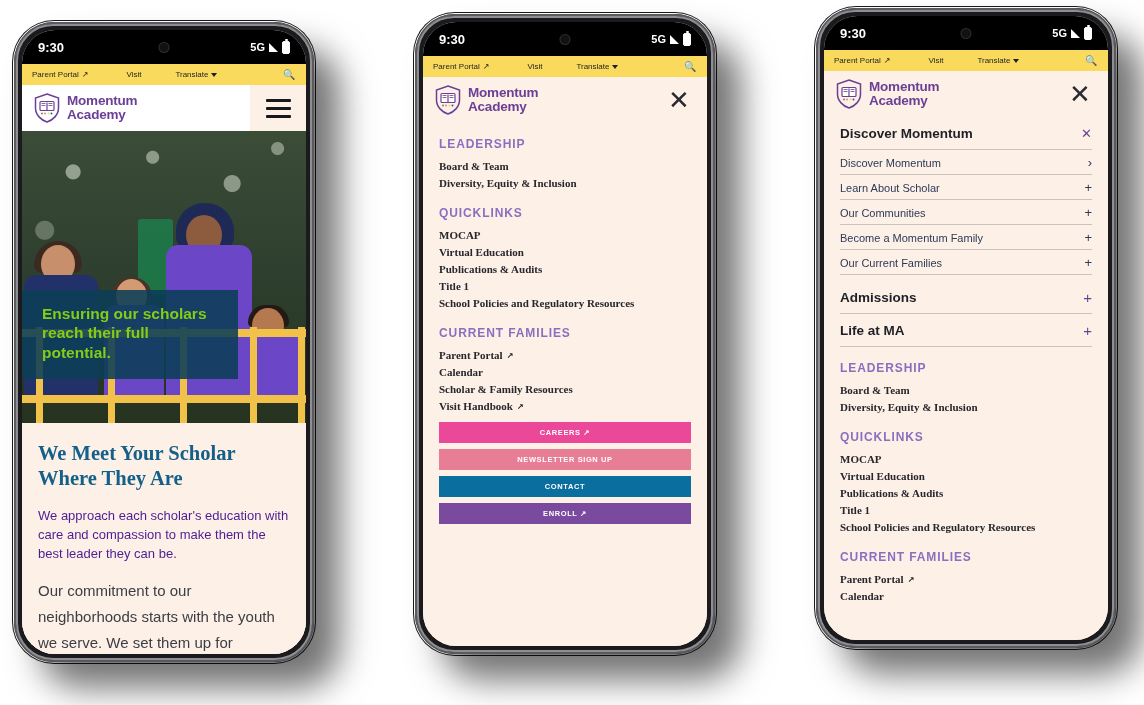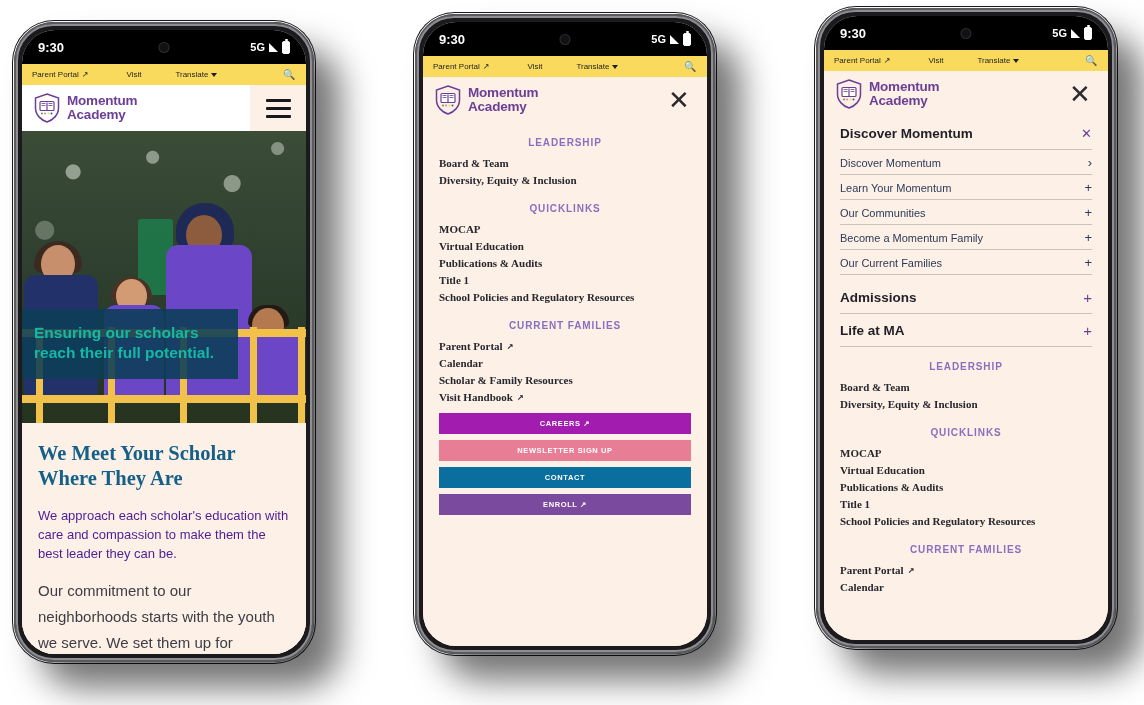--- a/index.html
+++ b/index.html
@@ -142,32 +142,32 @@
   .kid-d { left: 214px; width: 70px; }
   .kid-d .head { position:absolute; bottom: 58px; left: 16px; width: 32px; height: 35px; background:#b5794f; }
   .kid-d .hair { position:absolute; bottom: 74px; left: 12px; width: 41px; height: 22px; background:#241a14; border-radius: 20px 20px 5px 5px; }
   .kid-d .body-sh { position:absolute; bottom: 0; left: 2px; width: 66px; height: 68px; background:#6b46c6; }
   .rail-h { position:absolute; left:0; right:0; height:8px; background:#f2c14a; }
   .rail-h.r1 { bottom: 86px; }
   .rail-h.r2 { bottom: 20px; }
   .rail-v { position:absolute; width:7px; background:#f2c14a; bottom: 0; height: 96px; }
   .hero-caption {
     position: absolute; left: 0; bottom: 44px;
-    width: 216px; padding: 14px 12px 16px;
+    width: 216px; padding: 14px 20px 16px;
     background: rgba(11,62,87,.88);
-    color: #14b8a6; font-weight: bold; font-size: 15.5px; line-height: 1.28;
+    color: #84cc16; font-weight: bold; font-size: 15.5px; line-height: 1.28;
   }
   .p1-section { padding: 18px 16px 0; background: #fdf0e6; }
   .p1-h2 { font-family: "Liberation Serif", serif; font-size: 20.5px; line-height: 1.2; color: #146089; font-weight: bold; }
   .p1-lead { margin-top: 17px; font-size: 13px; line-height: 1.46; color: #4c1d95; }
   .p1-copy { margin-top: 14px; font-size: 15px; line-height: 1.72; color: #3c3d45; }
 
   
   .menu-body { flex: 1 1 auto; overflow: hidden; background: #fdf0e6; padding: 0 16px; }
-  .grp-label { font-size: 10px; letter-spacing: .9px; color: #8a6fc0; margin: 14px 0 7px; font-weight: bold; text-align: center; }
+  .grp-label { font-size: 12px; letter-spacing: .9px; color: #8a6fc0; margin: 14px 0 7px; font-weight: bold; }
   .m-link { font-size: 11px; font-weight: bold; color: #27272e; line-height: 1.55; display: flex; align-items: center; gap: 4px; font-family: Liberation Serif, serif; }
   .m-link .ext { font-size: 8px; }
 
   .cta { margin-top: 6px; }
   .cta-btn {
     display: block; width: 100%; margin-bottom: 6px;
     padding: 6px 0; text-align: center;
     color: #fff; font-size: 7.5px; font-weight: bold; letter-spacing: .6px;
   }
 
@@ -386,21 +386,21 @@
             </div>
             <div class="m-link">
               <span>Scholar &amp; Family Resources</span>
             </div>
             <div class="m-link">
               <span>Visit Handbook</span>
               <span class="ext">↗</span>
             </div>
           </div>
           <div class="cta">
-            <div class="cta-btn" style="background: #a21caf;"><span>CAREERS</span><span> ↗</span></div>
+            <div class="cta-btn" style="background: #ec4899;"><span>CAREERS</span><span> ↗</span></div>
             <div class="cta-btn" style="background: rgb(232, 125, 150);"><span>NEWSLETTER SIGN UP</span></div>
             <div class="cta-btn" style="background: rgb(10, 110, 158);"><span>CONTACT</span></div>
             <div class="cta-btn" style="background: rgb(122, 74, 158);"><span>ENROLL</span><span> ↗</span></div>
           </div>
         </div>
 
     </div>
   </div>
 
   <div class="phone phone-3">
@@ -457,21 +457,21 @@
       <div class="menu-body" id="p3-menu">
           <div class="acc-head">
             <span class="t">Discover Momentum</span>
             <span class="x">✕</span>
           </div>
           <div class="acc-row">
             <span class="t">Discover Momentum</span>
             <span class="s">›</span>
           </div>
           <div class="acc-row">
-            <span class="t">Learn Your Momentum</span>
+            <span class="t">Learn About Scholar</span>
             <span class="s">+</span>
           </div>
           <div class="acc-row">
             <span class="t">Our Communities</span>
             <span class="s">+</span>
           </div>
           <div class="acc-row">
             <span class="t">Become a Momentum Family</span>
             <span class="s">+</span>
           </div>

